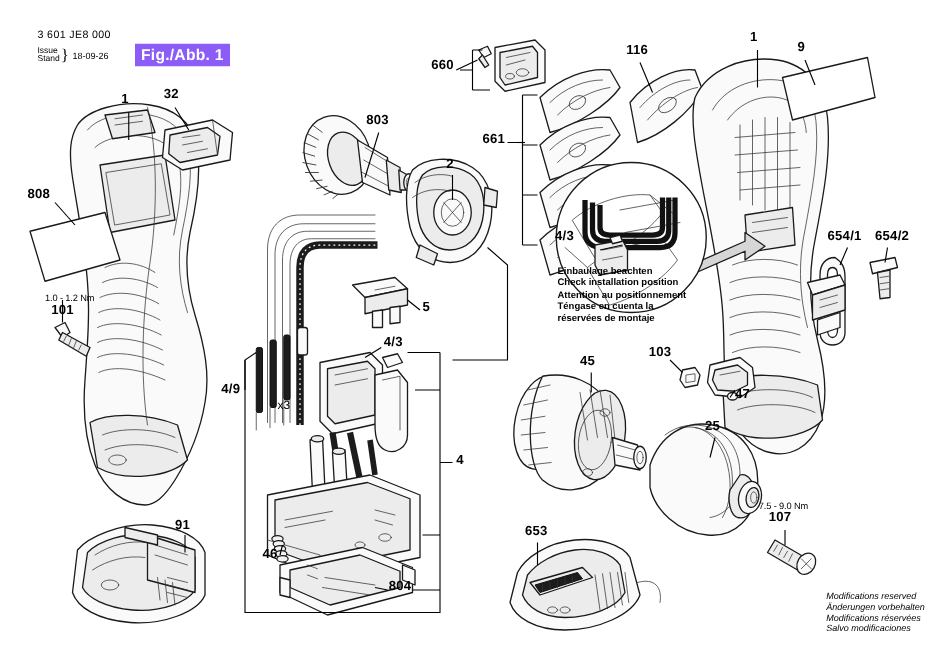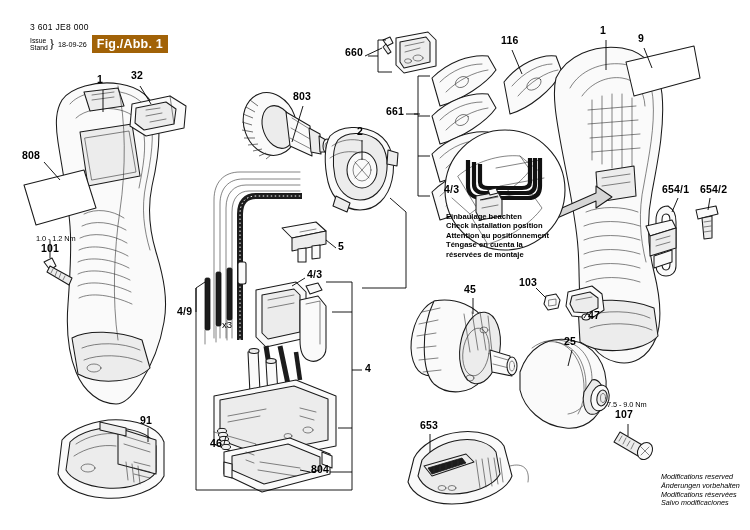--- a/index.html
+++ b/index.html
@@ -8,22 +8,22 @@
        font-family:"Liberation Sans",sans-serif;color:#000;}
   #sheet{position:absolute;inset:0;width:750px;height:530px;}
   .svgroot{position:absolute;left:0;top:0;width:750px;height:530px;}
 
   
   .hdr{position:absolute;left:30px;top:22px;}
   .hdr .pn{font-size:8.5px;letter-spacing:.3px;white-space:nowrap;}
   .hdr .row2{display:flex;align-items:center;margin-top:3px;}
   .hdr .isold{font-size:6.8px;line-height:7.4px;}
   .hdr .brace{font-size:13px;line-height:8px;margin:0 2px 0 1px;font-family:"Liberation Serif",serif;}
-  .hdr .date{font-size:7.2px;margin-left:1px;margin-right:5px;white-space:nowrap;}
-  .figbox{background:#a16207;color:#fff;font-size:12.5px;font-weight:bold;
+  .hdr .date{font-size:7.2px;margin-left:1px;margin-right:21px;white-space:nowrap;}
+  .figbox{background:#8b5cf6;color:#fff;font-size:12.5px;font-weight:bold;
           padding:1.5px 5px 2.5px 5px;letter-spacing:.2px;white-space:nowrap;}
 
   
   .cal{position:absolute;font-size:10.5px;font-weight:bold;white-space:nowrap;
        letter-spacing:.2px;line-height:11px;}
   .torq{position:absolute;font-size:7.4px;font-weight:normal;white-space:nowrap;letter-spacing:-.1px;}
   .qty{position:absolute;font-size:9.5px;font-weight:normal;white-space:nowrap;margin-left:45px;}
 
   
   .note{position:absolute;font-size:7.6px;font-weight:bold;

